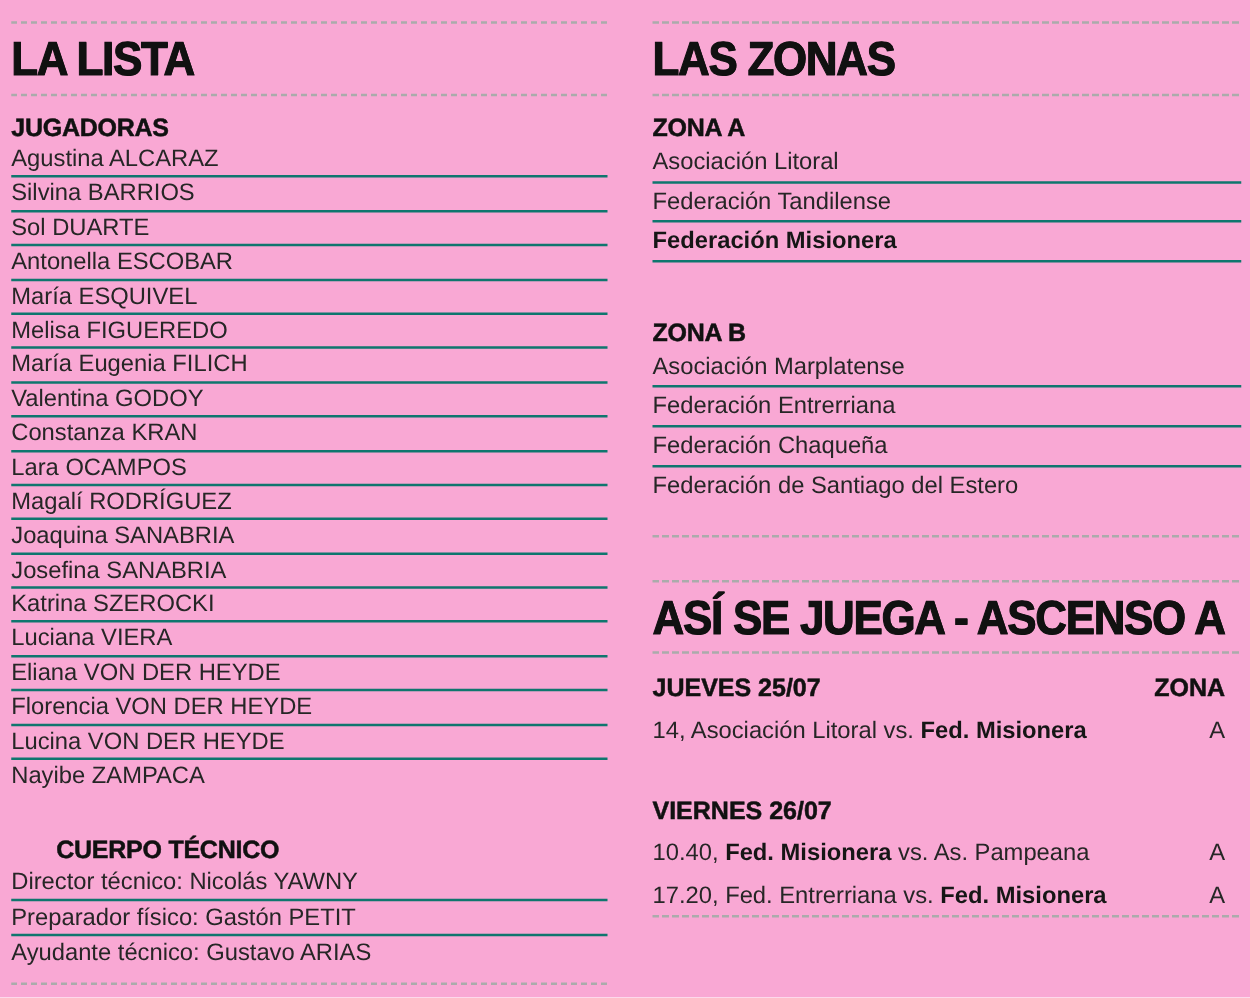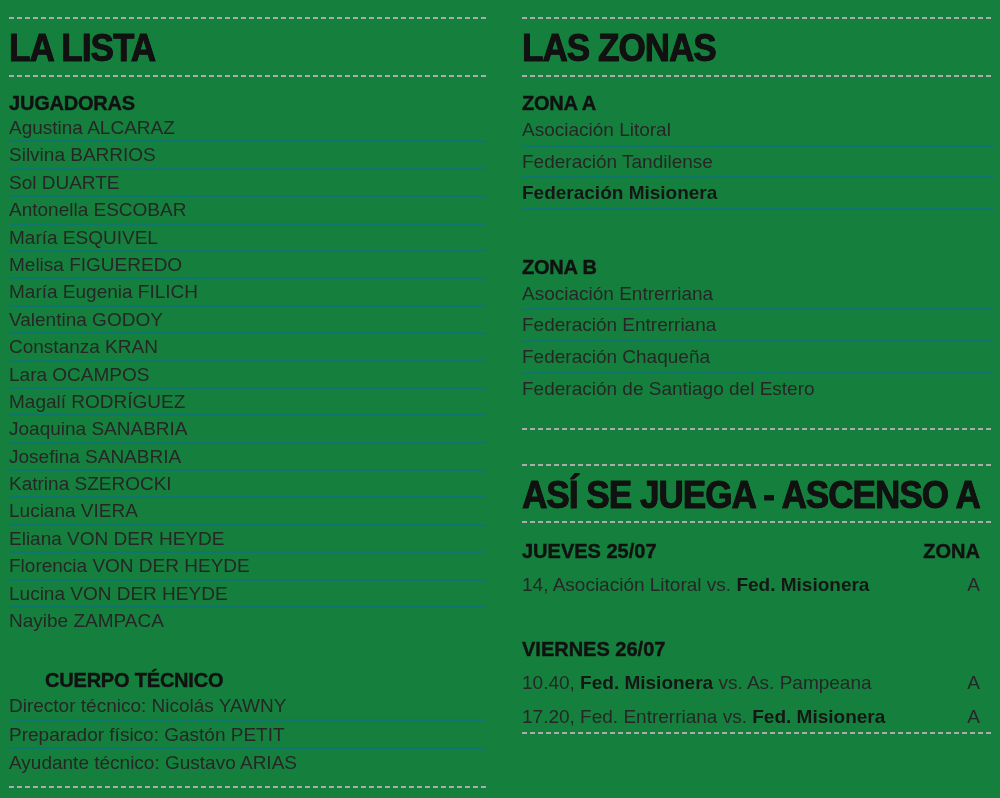--- a/index.html
+++ b/index.html
@@ -1,17 +1,17 @@
 <!DOCTYPE html>
 <html><head>
 <meta charset="utf-8">
 <style>
   html,body{margin:0;padding:0;background:#ffffff;}
   .page{
-    position:relative;width:1000px;height:798px;background:#15803d;overflow:hidden;
+    position:relative;width:1000px;height:798px;background:#f9a8d4;overflow:hidden;
     font-family:"Liberation Sans","DejaVu Sans",sans-serif;color:#222222;
   }
   .col{position:absolute;top:0;}
   .col-left{left:9px;width:477px;}
   .col-right{left:522px;width:471px;}
 
   .dashed{
     height:2px;
     background:repeating-linear-gradient(90deg,#ababab 0 5px,transparent 5px 8px);
   }
@@ -116,21 +116,21 @@
 
     <div class="h2">ZONA A</div>
     <div class="list">
       <div class="row zrow">Asociación Litoral</div>
       <div class="row zrow">Federación Tandilense</div>
       <div class="row zrow bold">Federación Misionera</div>
     </div>
 
     <div class="h2 h2-zb">ZONA B</div>
     <div class="list">
-      <div class="row zrow">Asociación Entrerriana</div>
+      <div class="row zrow">Asociación Marplatense</div>
       <div class="row zrow">Federación Entrerriana</div>
       <div class="row zrow">Federación Chaqueña</div>
       <div class="row zrow nob">Federación de Santiago del Estero</div>
     </div>
 
     <div class="dashed d-gap1"></div>
     <div class="dashed d-gap2"></div>
 
     <div class="h1">ASÍ SE JUEGA - ASCENSO A</div>
     <div class="dashed d-under-h1b"></div>

